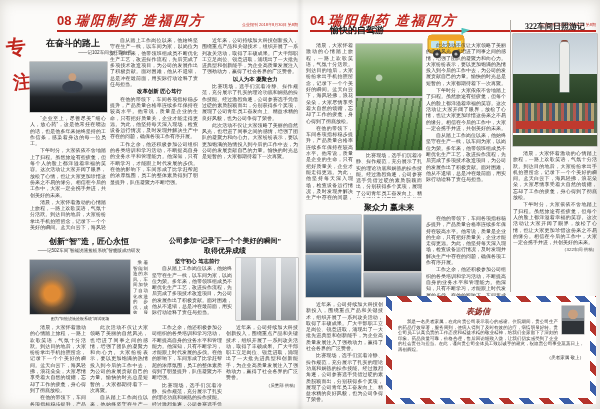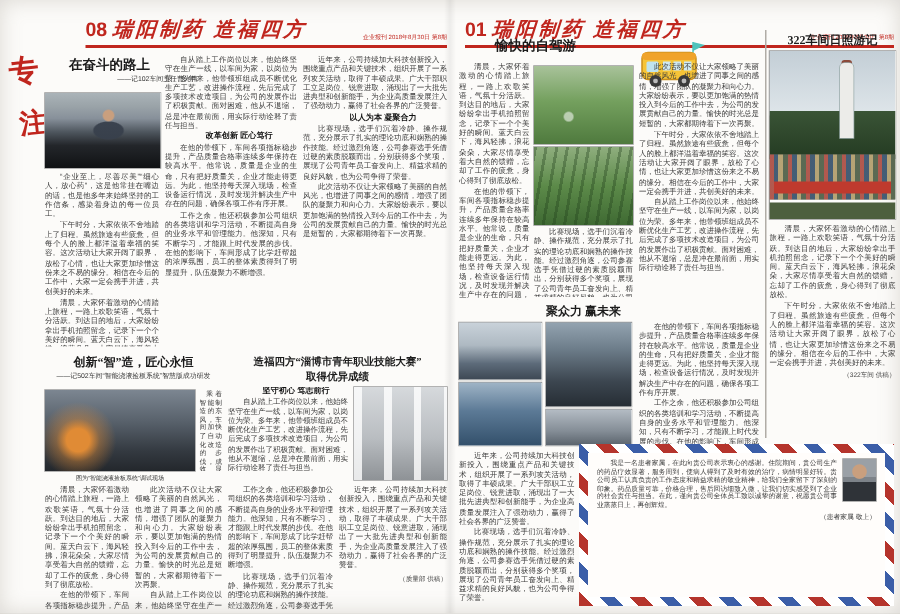--- a/index.html
+++ b/index.html
@@ -113,40 +113,40 @@
     <div class="cap" style="left:30px;top:316px;width:100px;">图为“智能浇液捡板系统”调试现场</div>
     <div class="col" style="left:30px;top:324px;width:56px;height:82px;">
       <p>清晨，大家怀着激动的心情踏上旅程，一路上欢歌笑语，气氛十分活跃。到达目的地后，大家纷纷拿出手机拍照留念，记录下一个个美好的瞬间。蓝天白云下，海风轻拂，浪花朵朵，大家尽情享受着大自然的馈赠，忘却了工作的疲惫，身心得到了彻底放松。</p>
       <p>在他的带领下，车间各项指标稳步提升，产品质量合格率连续多年保持在较高水平。他常说，质量是企业的生命，只有把好质量关，企业才能走得更远。为此，他坚持每天深入现场，检查设备运行情况，及时发现并解决生产中存在的问题，确保各项工作有序开展。</p>
     </div>
     <div class="col" style="left:90px;top:324px;width:58px;height:82px;">
       <p>此次活动不仅让大家领略了美丽的自然风光，也增进了同事之间的感情，增强了团队的凝聚力和向心力。大家纷纷表示，要以更加饱满的热情投入到今后的工作中去，为公司的发展贡献自己的力量。愉快的时光总是短暂的，大家都期待着下一次再聚。</p>
       <p>自从踏上工作岗位以来，他始终坚守在生产一线，以车间为家，以岗位为荣。多年来，他带领班组成员不断优化生产工艺，改进操作流程，先后完成了多项技术改造项目，为公司的发展作出了积极贡献。面对困难，他从不退缩，总是冲在最前面，用实际行动诠释了责任与担当。</p>
     </div>
 
-    <div class="t3" style="left:152px;top:236px;width:146px;">造福四方“淄博市青年职业技能大赛”</div>
+    <div class="t3" style="left:152px;top:236px;width:146px;">公司参加“记录下一个个美好的瞬间”</div>
     <div class="t3" style="left:152px;top:246px;width:146px;">取得优异成绩</div>
     <div class="ph ph-lab" style="left:236px;top:258px;width:62px;height:62px;"></div>
     <div class="col" style="left:152px;top:258px;width:80px;height:62px;">
       <p class="sh">坚守初心 笃志前行</p>
       <p>自从踏上工作岗位以来，他始终坚守在生产一线，以车间为家，以岗位为荣。多年来，他带领班组成员不断优化生产工艺，改进操作流程，先后完成了多项技术改造项目，为公司的发展作出了积极贡献。面对困难，他从不退缩，总是冲在最前面，用实际行动诠释了责任与担当。</p>
     </div>
     <div class="col" style="left:152px;top:324px;width:70px;height:82px;">
       <p>工作之余，他还积极参加公司组织的各类培训和学习活动，不断提高自身的业务水平和管理能力。他深知，只有不断学习，才能跟上时代发展的步伐。在他的影响下，车间形成了比学赶帮超的浓厚氛围，员工的整体素质得到了明显提升，队伍凝聚力不断增强。</p>
       <p>比赛现场，选手们沉着冷静、操作规范，充分展示了扎实的理论功底和娴熟的操作技能。经过激烈角逐，公司参赛选手凭借过硬的素质脱颖而出，分别获得多个奖项，展现了公司青年员工奋发向上、精益求精的良好风貌，也为公司争得了荣誉。</p>
     </div>
     <div class="col" style="left:226px;top:324px;width:72px;height:82px;">
       <p>近年来，公司持续加大科技创新投入，围绕重点产品和关键技术，组织开展了一系列攻关活动，取得了丰硕成果。广大干部职工立足岗位、锐意进取，涌现出了一大批先进典型和创新能手，为企业高质量发展注入了强劲动力，赢得了社会各界的广泛赞誉。</p>
       <span class="byline">（质量部 供稿）</span>
     </div>
   </section>
 
   <section>
     <div class="abs" style="left:310px;top:11px;">
-      <span class="pgno">01</span><span class="pgtitle">瑞阳制药  造福四方</span>
+      <span class="pgno">04</span><span class="pgtitle">瑞阳制药  造福四方</span>
     </div>
     <div class="folio" style="left:478px;top:22px;width:118px;">企业报刊 2018年8月30日 第8期</div>
     <div class="rule" style="left:310px;top:30px;width:286px;"></div>
 
     <div class="t1" style="left:330px;top:24px;width:140px;">愉快的自驾游</div>
     <svg class="abs" style="left:426px;top:26px;" width="44" height="36" viewBox="0 0 44 36">
       <polygon points="36,2 44,4 36,8" fill="#4fc3bc"></polygon>
       <line x1="36" y1="2" x2="36" y2="10" stroke="#4fc3bc" stroke-width="1"></line>
       <rect x="2" y="9" width="36" height="18" rx="4" fill="#f6c437" stroke="#c98e1d" stroke-width="1"></rect>
       <rect x="2" y="9" width="36" height="5" rx="2.5" fill="#f0a32a"></rect>
@@ -205,18 +205,19 @@
     </div>
     <div class="col" style="left:513px;top:150px;width:84px;height:142px;">
       <p>清晨，大家怀着激动的心情踏上旅程，一路上欢歌笑语，气氛十分活跃。到达目的地后，大家纷纷拿出手机拍照留念，记录下一个个美好的瞬间。蓝天白云下，海风轻拂，浪花朵朵，大家尽情享受着大自然的馈赠，忘却了工作的疲惫，身心得到了彻底放松。</p>
       <p>下午时分，大家依依不舍地踏上了归程。虽然旅途有些疲惫，但每个人的脸上都洋溢着幸福的笑容。这次活动让大家开阔了眼界，放松了心情，也让大家更加珍惜这份来之不易的缘分。相信在今后的工作中，大家一定会携手并进，共创美好的未来。</p>
       <span class="byline">（322车间 供稿）</span>
     </div>
 
     <div class="letter" style="left:386px;top:296px;width:198px;height:96px;">
       <div class="letter-in">
         <div class="portrait"></div>
+        <h3 class="letter-title">表扬信</h3>
         <p class="letter-body">我是一名患者家属，在此向贵公司表示衷心的感谢。住院期间，贵公司生产的药品疗效显著，服务周到，使病人得到了及时有效的治疗，病情明显好转。贵公司员工认真负责的工作态度和精益求精的敬业精神，给我们全家留下了深刻的印象。药品质量可靠，价格合理，售后回访细致入微，让我们切实感受到了企业的社会责任与担当。在此，谨向贵公司全体员工致以诚挚的谢意，祝愿贵公司事业蒸蒸日上，再创辉煌。</p>
         <div class="sig">（患者家属 敬上）</div>
       </div>
     </div>
   </section>
 </div>
 
 </body></html>

